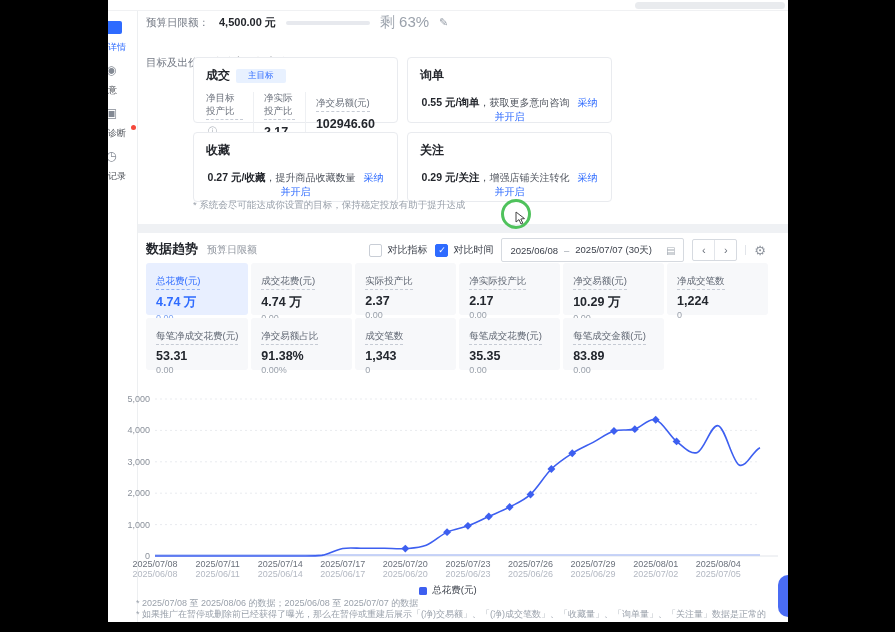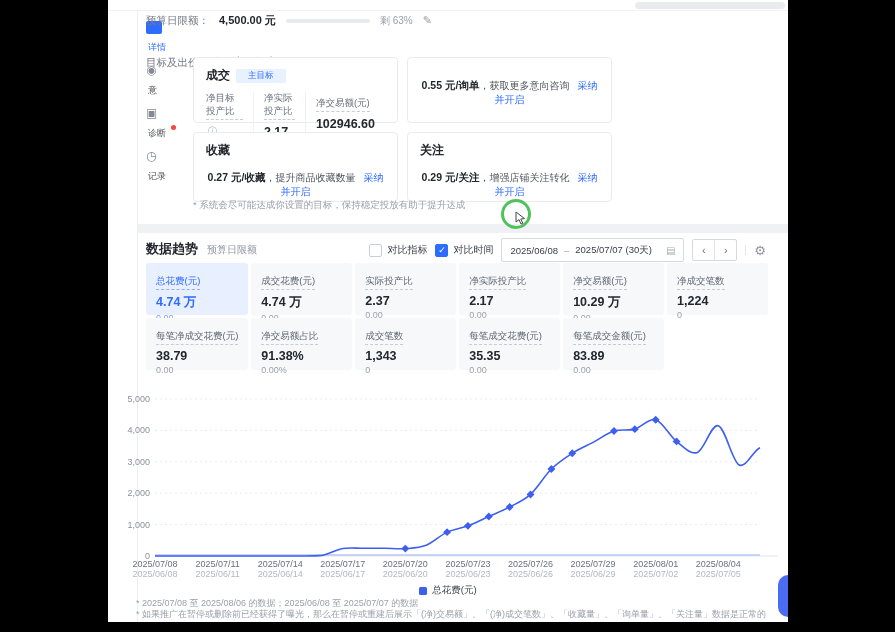--- a/index.html
+++ b/index.html
@@ -4,33 +4,33 @@
 <style>
   html,body{margin:0;padding:0;}
   body{width:895px;height:632px;background:#000;position:relative;overflow:hidden;
        font-family:"Liberation Sans","DejaVu Sans",sans-serif;}
   .panel{position:absolute;left:108px;top:0;width:680px;height:622px;background:#fff;overflow:hidden;}
   
   .topbar{position:absolute;left:0;top:0;width:680px;height:10px;background:#fff;border-bottom:1px solid #f0f1f3;}
   .scrollpill{position:absolute;left:527px;top:2px;width:150px;height:7px;background:#e9ebee;border-radius:4px;}
   
   .sidebar{position:absolute;left:0;top:11px;width:29px;height:611px;border-right:1px solid #edeff1;background:#fff;}
-  .sb-item{position:relative;width:29px;text-align:left;margin-top:10px;margin-left:40px;}
+  .sb-item{position:relative;width:29px;text-align:left;margin-top:10px;}
   .sb-icon{display:block;margin:0 0 2px -2px;width:16px;height:13px;line-height:13px;font-size:12px;color:#848a94;}
   .sb-icon.active{background:#2e6bff;border-radius:2px;}
   .sb-label{font-size:9px;color:#4e5259;letter-spacing:0;display:inline-block;}
   .sb-item.active .sb-label{color:#2e6bff;}
   .sb-dot{position:absolute;right:1px;top:18px;width:5px;height:5px;border-radius:50%;background:#f5483b;}
   
   .budget-row{position:absolute;left:38px;top:13px;display:flex;align-items:center;gap:10px;}
   .lbl{font-size:10.5px;color:#747a85;}
   .budget-val{font-size:11px;font-weight:bold;color:#23262c;}
   .progress{width:84px;height:4px;background:#e7e9ee;border-radius:2px;overflow:hidden;}
   .progress-fill{height:100%;border-radius:2px;background:linear-gradient(90deg,#2f5fe8,#8aa4f3);}
-  .remain{font-size:10px;color:#9aa1ab;text-align:right;}
+  .remain{font-size:15px;color:#9aa1ab;text-align:right;}
   .pencil{font-size:11px;color:#9aa1ab;cursor:pointer;}
   
   .bidding-row{position:absolute;left:38px;top:37px;display:flex;align-items:center;gap:2px;}
   .bid-tab{font-size:11px;color:#2a2f36;font-weight:bold;}
   .bid-tab.inactive{color:#8f959e;font-weight:normal;margin-top:36px;}
   .vsep{width:1px;height:10px;background:#e2e5ea;display:inline-block;}
   
   #goal-cards{position:absolute;left:85px;top:57px;width:420px;display:grid;grid-template-columns:205px 205px;gap:9px;}
   .gcard{border:1px solid #e9ebef;border-radius:4px;background:#fff;padding:9px 12px;height:46px;}
   .gcard.tall{height:50px;}
@@ -128,20 +128,23 @@
           <span class="gtitle">成交</span>
           <span class="gbadge">主目标</span>
         </div>
         <div class="gmetrics">
           <div class="gmetric"><span class="gm-label">净目标投产比</span><span class="gm-info">ⓘ</span><div class="gm-value">2.45<span class="pencil"> ✎</span></div></div>
           <div class="gmetric"><span class="gm-label">净实际投产比</span><div class="gm-value">2.17</div></div>
           <div class="gmetric"><span class="gm-label">净交易额(元)</span><div class="gm-value">102946.60</div></div>
         </div>
       </div>
       <div class="gcard">
+        <div class="gtitle-row">
+          <span class="gtitle">询单</span>
+        </div>
         <div class="gdesc"><b>0.55 元/询单</b>，获取更多意向咨询<span class="glink">采纳并开启</span></div>
       </div>
       <div class="gcard tall">
         <div class="gtitle-row">
           <span class="gtitle">收藏</span>
         </div>
         <div class="gdesc"><b>0.27 元/收藏</b>，提升商品收藏数量<span class="glink">采纳并开启</span></div>
       </div>
       <div class="gcard tall">
         <div class="gtitle-row">
@@ -185,21 +188,21 @@
     <span class="gear">⚙</span>
   </div>
 
   <div id="metric-cards">
       <div class="mcard selected"><span class="m-label">总花费(元)</span><div class="m-value">4.74 万</div><div class="m-compare">0.00</div></div>
       <div class="mcard"><span class="m-label">成交花费(元)</span><div class="m-value">4.74 万</div><div class="m-compare">0.00</div></div>
       <div class="mcard"><span class="m-label">实际投产比</span><div class="m-value">2.37</div><div class="m-compare">0.00</div></div>
       <div class="mcard"><span class="m-label">净实际投产比</span><div class="m-value">2.17</div><div class="m-compare">0.00</div></div>
       <div class="mcard"><span class="m-label">净交易额(元)</span><div class="m-value">10.29 万</div><div class="m-compare">0.00</div></div>
       <div class="mcard"><span class="m-label">净成交笔数</span><div class="m-value">1,224</div><div class="m-compare">0</div></div>
-      <div class="mcard"><span class="m-label">每笔净成交花费(元)</span><div class="m-value">38.79</div><div class="m-compare">0.00</div></div>
+      <div class="mcard"><span class="m-label">每笔净成交花费(元)</span><div class="m-value">53.31</div><div class="m-compare">0.00</div></div>
       <div class="mcard"><span class="m-label">净交易额占比</span><div class="m-value">91.38%</div><div class="m-compare">0.00%</div></div>
       <div class="mcard"><span class="m-label">成交笔数</span><div class="m-value">1,343</div><div class="m-compare">0</div></div>
       <div class="mcard"><span class="m-label">每笔成交花费(元)</span><div class="m-value">35.35</div><div class="m-compare">0.00</div></div>
       <div class="mcard"><span class="m-label">每笔成交金额(元)</span><div class="m-value">83.89</div><div class="m-compare">0.00</div></div>
     </div>
 
   <svg id="chart" width="680" height="195" viewBox="0 0 680 195">
       <text x="42" y="169" text-anchor="end" font-size="9" fill="#8b919b">0</text>
       <line x1="47" y1="134.6" x2="652" y2="134.6" stroke="#e9ebef" stroke-dasharray="2 3" stroke-width="1"></line>
       <text x="42" y="137.6" text-anchor="end" font-size="9" fill="#8b919b">1,000</text>

